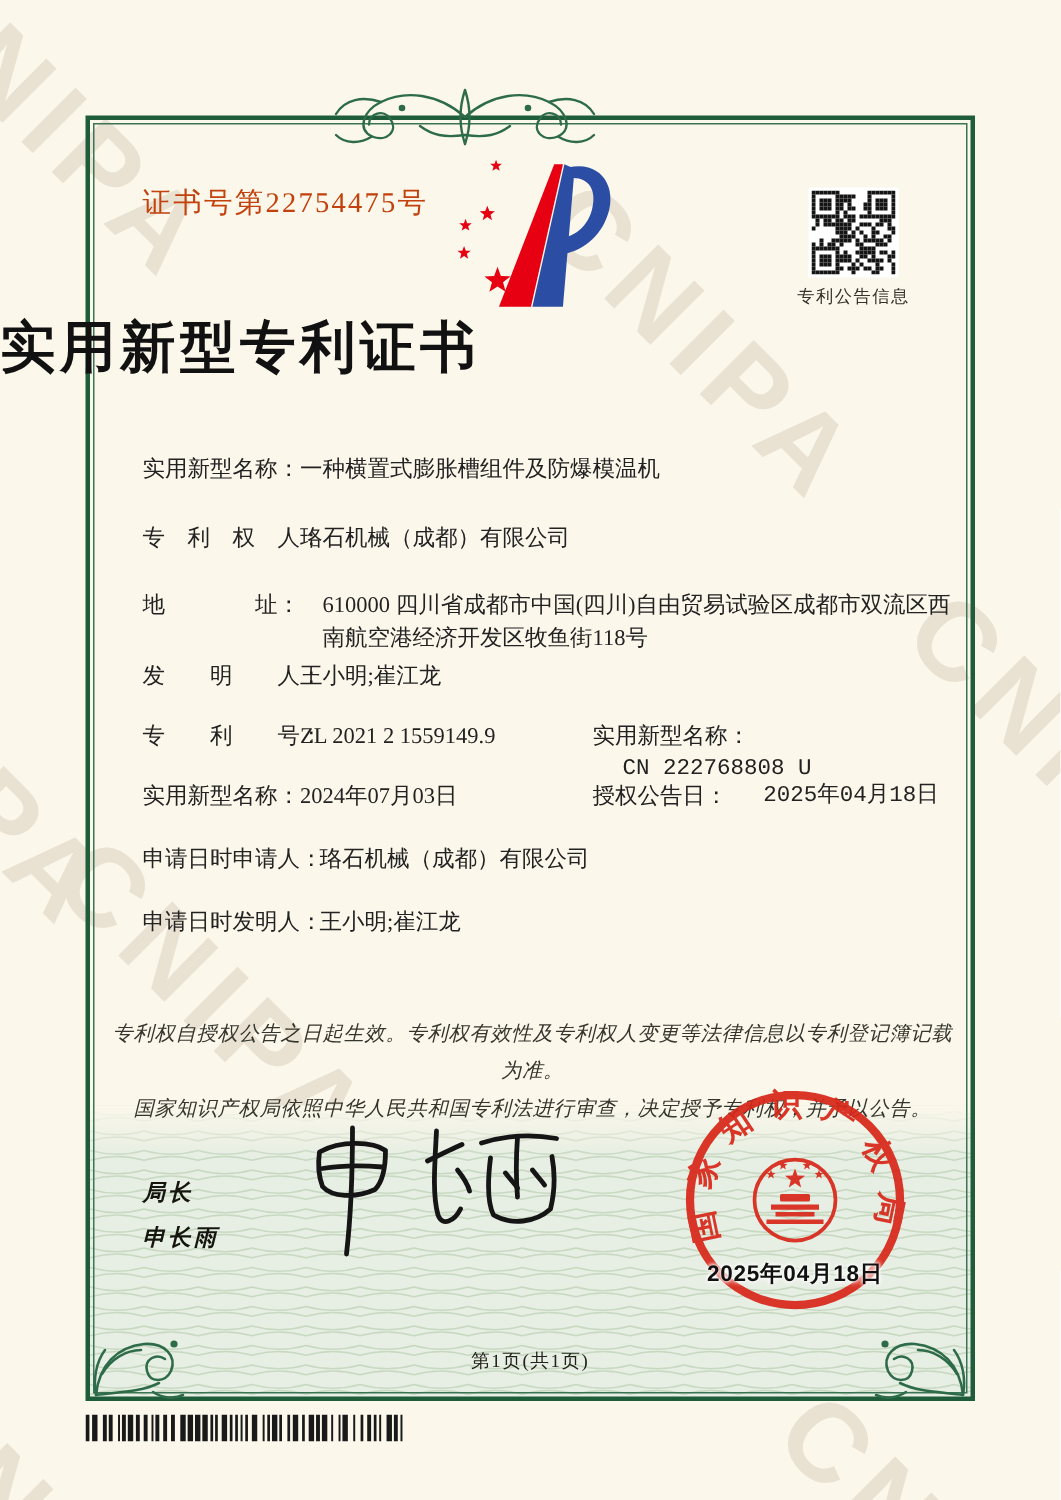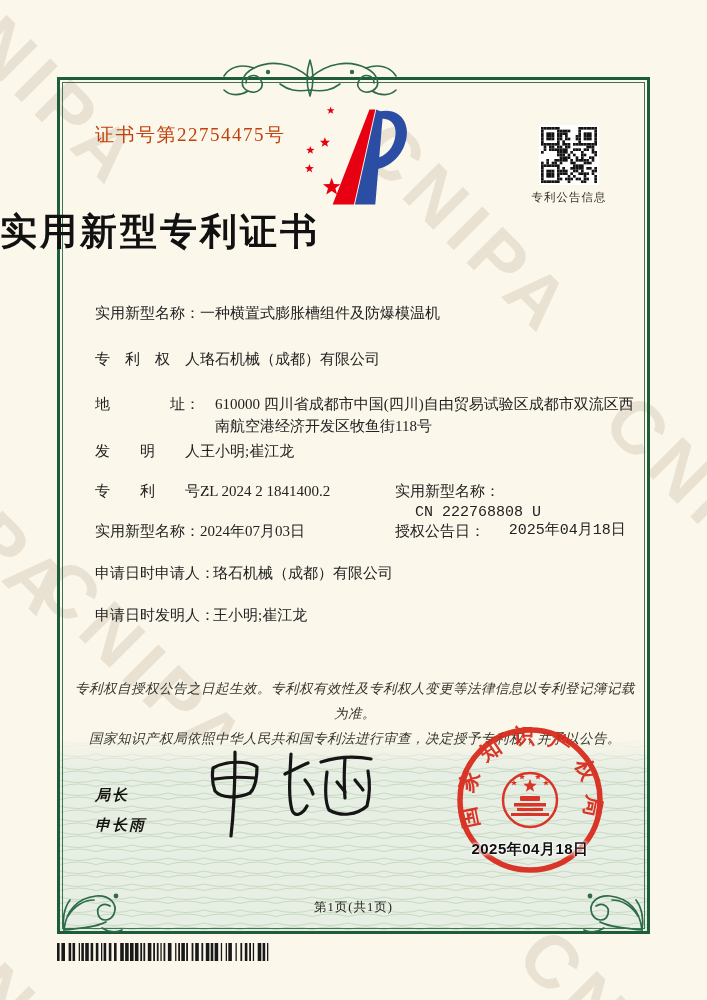--- a/index.html
+++ b/index.html
@@ -403,21 +403,21 @@
     <span class="lab">地　　　　址：</span>
     <span class="val addrval">610000 四川省成都市中国(四川)自由贸易试验区成都市双流区西南航空港经济开发区牧鱼街118号</span>
   </div>
   <div class="row grid" style="top:440px">
     <span class="lab">发　　明　　人：</span>
     <span class="val">王小明;崔江龙</span>
   </div>
   <div class="row" style="top:480px">
     <span class="grid" style="display:inline-grid;grid-template-columns:99px 1fr;width:300px">
       <span class="lab">专　　利　　号：</span>
-      <span class="val">ZL 2024 2 1841400.2</span>
+      <span class="val">ZL 2021 2 1559149.9</span>
     </span>
     <span class="r2">
       <span class="lab">实用新型名称：</span>
       <span class="val">CN 222768808 U</span>
     </span>
   </div>
   <div class="row" style="top:520px">
     <span class="grid" style="display:inline-grid;grid-template-columns:99px 1fr;width:300px">
       <span class="lab">实用新型名称：</span>
       <span class="val">2024年07月03日</span>

